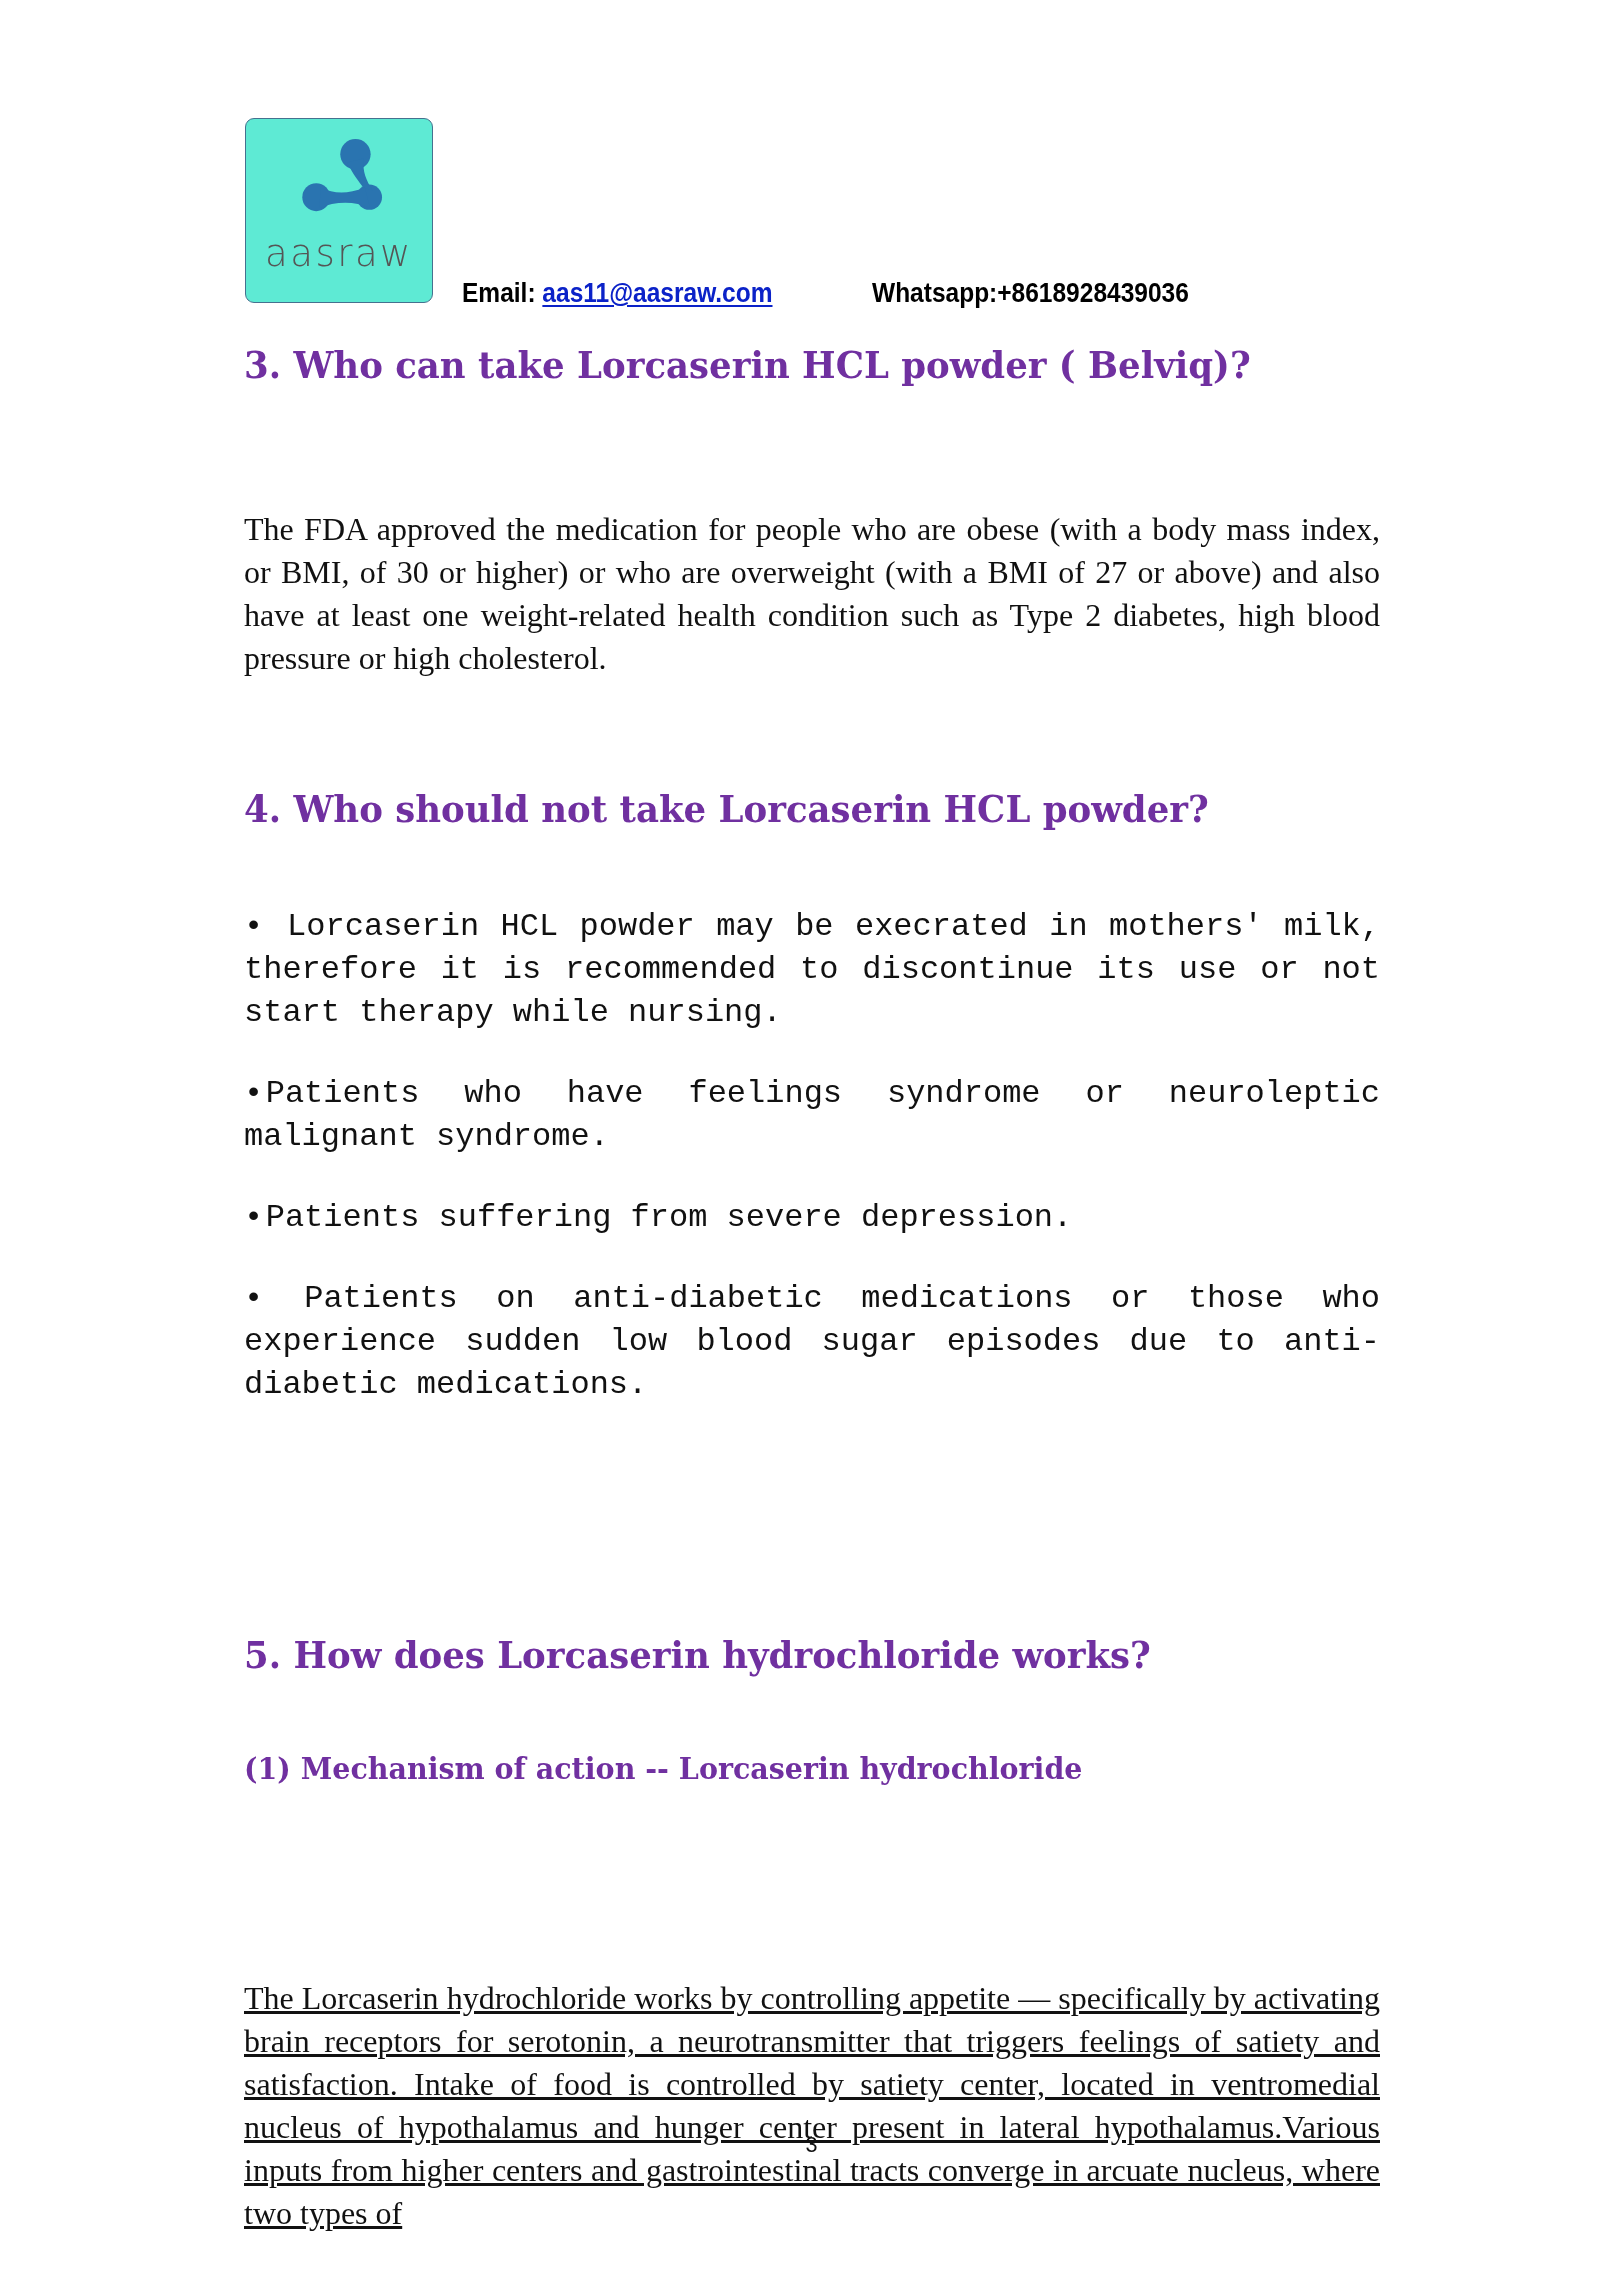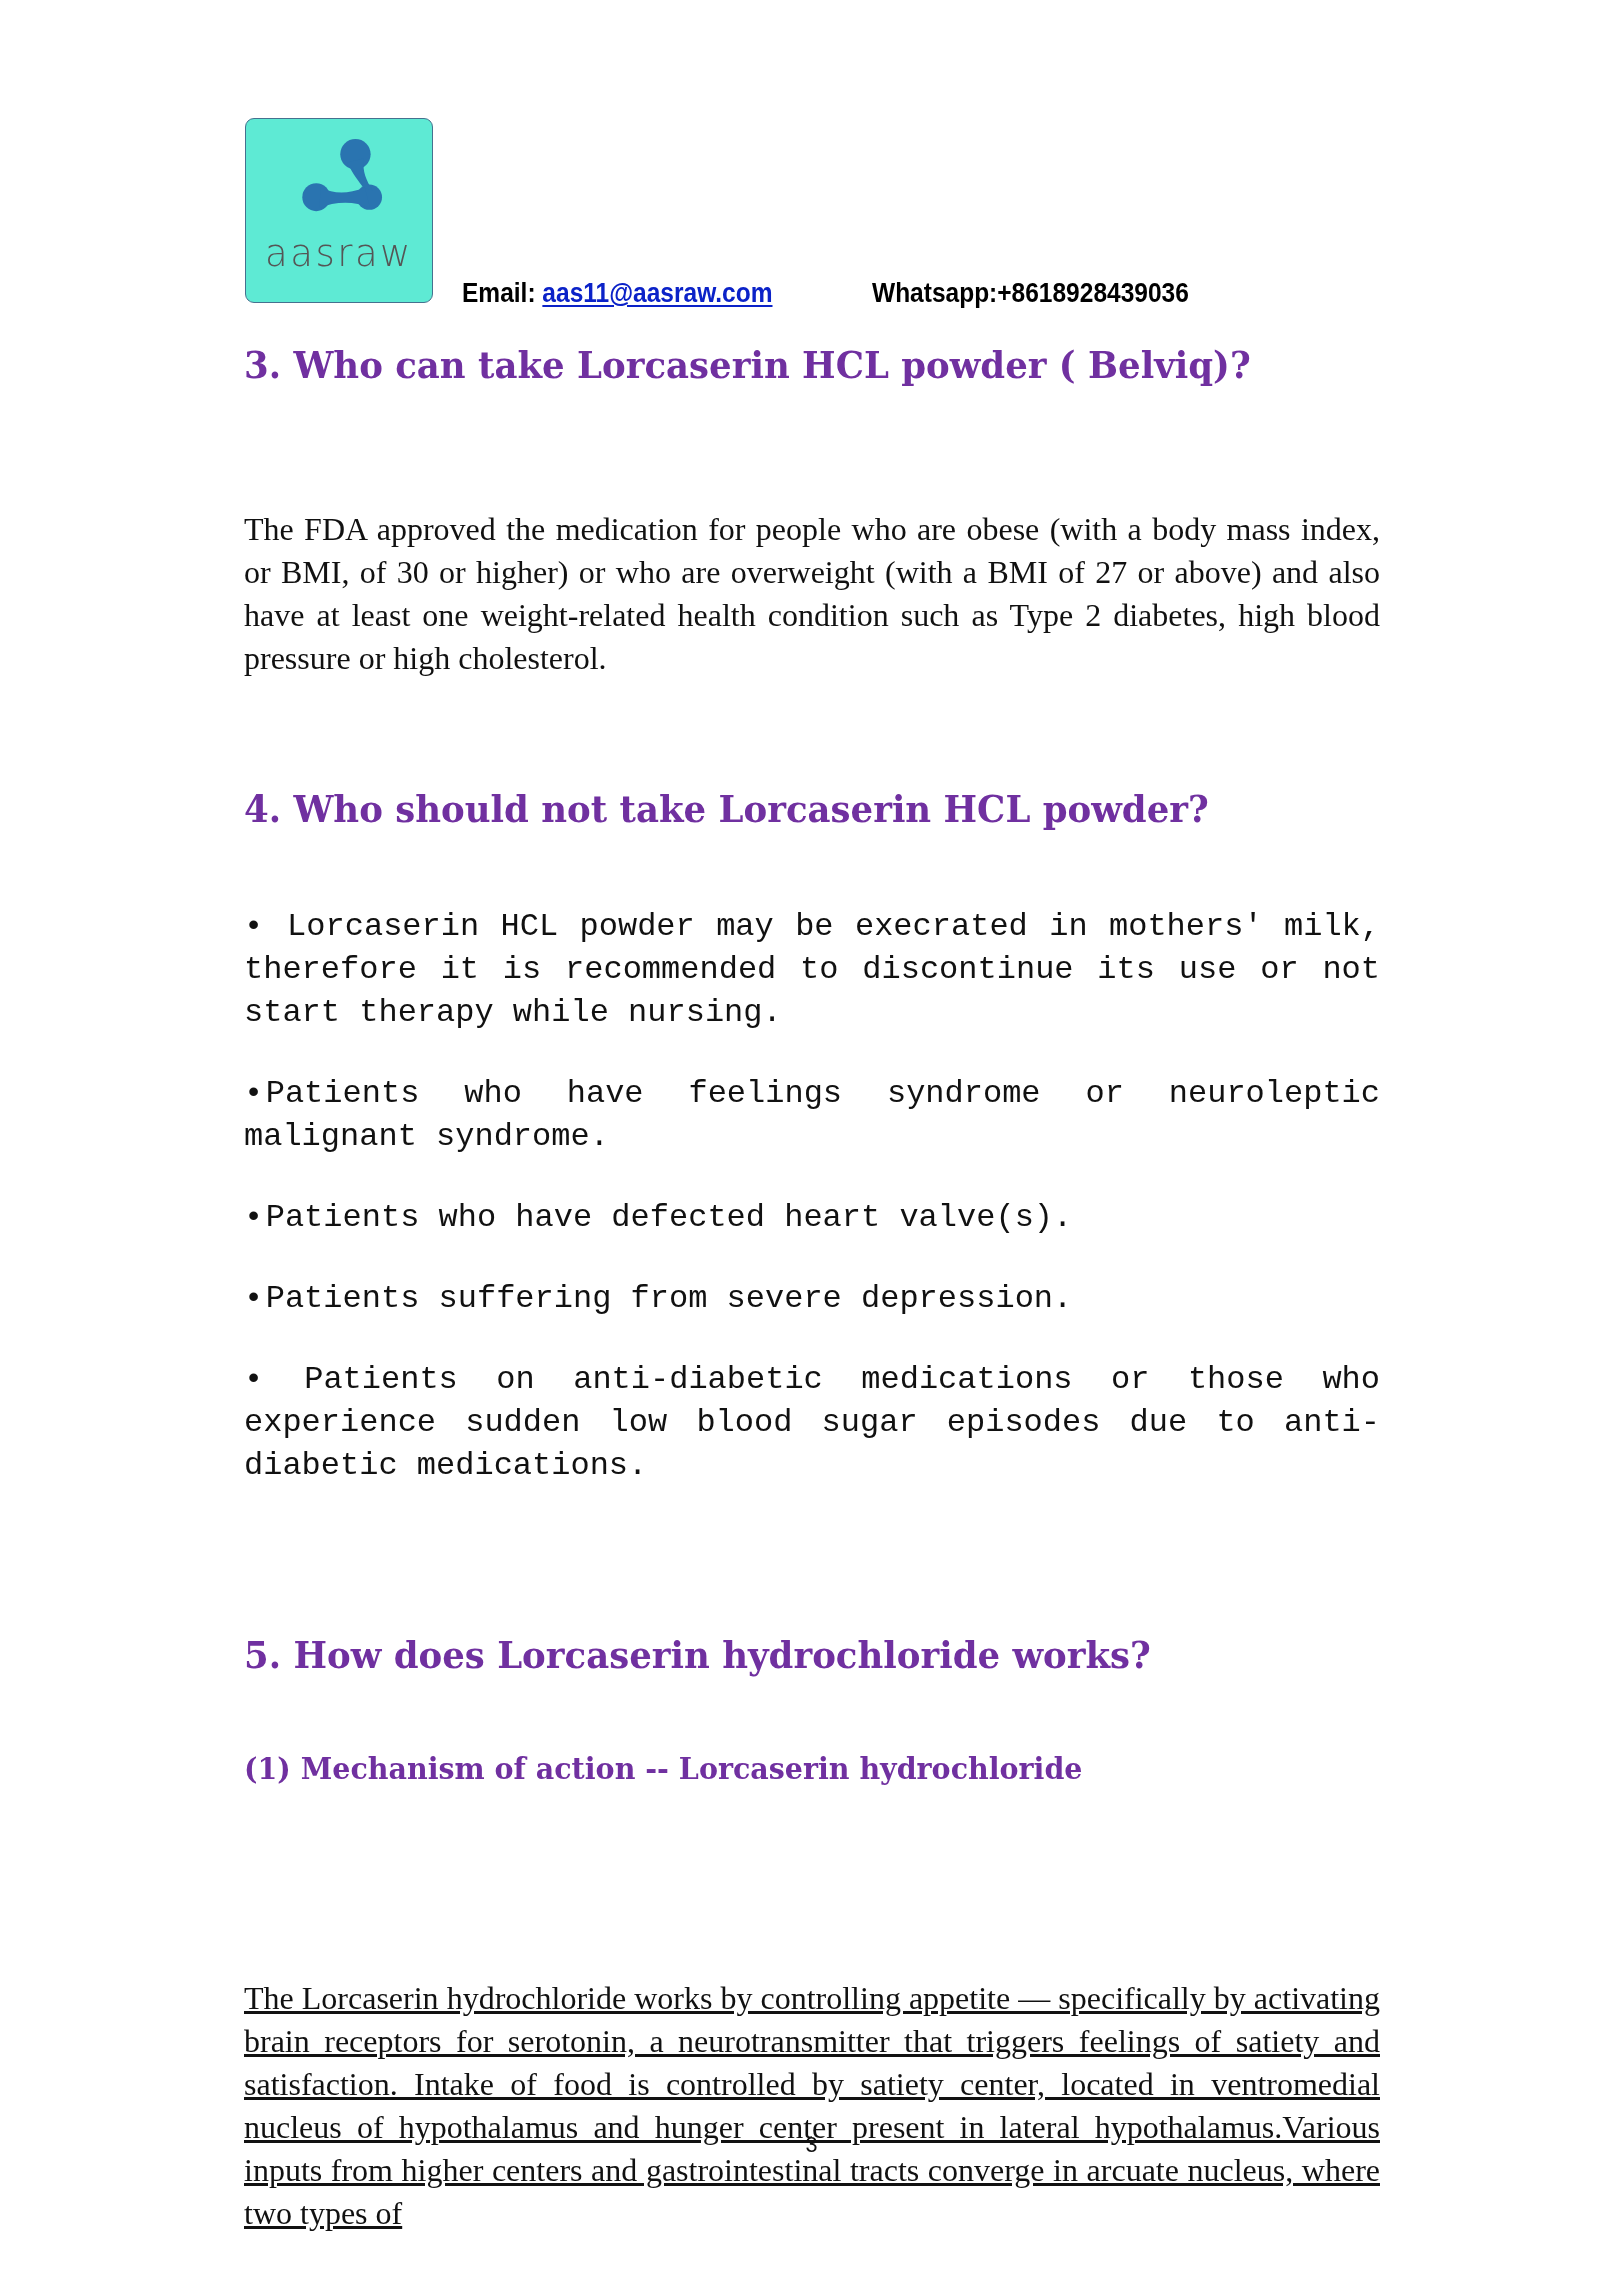--- a/index.html
+++ b/index.html
@@ -153,21 +153,20 @@
 
 <div class="abs h-main" style="top:340px;">3. Who can take Lorcaserin HCL powder ( Belviq)?</div>
 <div class="abs para" style="top:460px;">
   <p>The FDA approved the medication for people who are obese (with a body mass index, or BMI, of 30 or higher) or who are overweight (with a BMI of 27 or above) and also have at least one weight-related health condition such as Type 2 diabetes, high blood pressure or high cholesterol.</p>
 </div>
 
 <div class="abs h-main" style="top:784px;">4. Who should not take Lorcaserin HCL powder?</div>
 <div class="abs bullets" style="top:905px;">
   <p class="bullet-item"><span class="bullet-dot">•</span> <span>Lorcaserin HCL powder may be execrated in mothers' milk, therefore it is recommended to discontinue its use or not start therapy while nursing.</span></p>
   <p class="bullet-item"><span class="bullet-dot">•</span><span>Patients who have feelings syndrome or neuroleptic malignant syndrome.</span></p>
-  <p class="bullet-item"><span class="bullet-dot">•</span><span>Patients who have defected heart valve(s).</span></p>
   <p class="bullet-item"><span class="bullet-dot">•</span><span>Patients suffering from severe depression.</span></p>
   <p class="bullet-item"><span class="bullet-dot">•</span> <span>Patients on anti-diabetic medications or those who experience sudden low blood sugar episodes due to anti-diabetic medications.</span></p>
 </div>
 
 <div class="abs h-main" style="top:1630px;">5. How does Lorcaserin hydrochloride works?</div>
 <div class="abs h-sub" style="top:1747px;">(1) Mechanism of action -- Lorcaserin hydrochloride</div>
 <div class="abs para" style="top:1929px;text-decoration:underline;">
   <p>The Lorcaserin hydrochloride works by controlling appetite — specifically by activating brain receptors for serotonin, a neurotransmitter that triggers feelings of satiety and satisfaction. Intake of food is controlled by satiety center, located in ventromedial nucleus of hypothalamus and hunger center present in lateral hypothalamus.Various inputs from higher centers and gastrointestinal tracts converge in arcuate nucleus, where two types of</p>
 </div>
 

